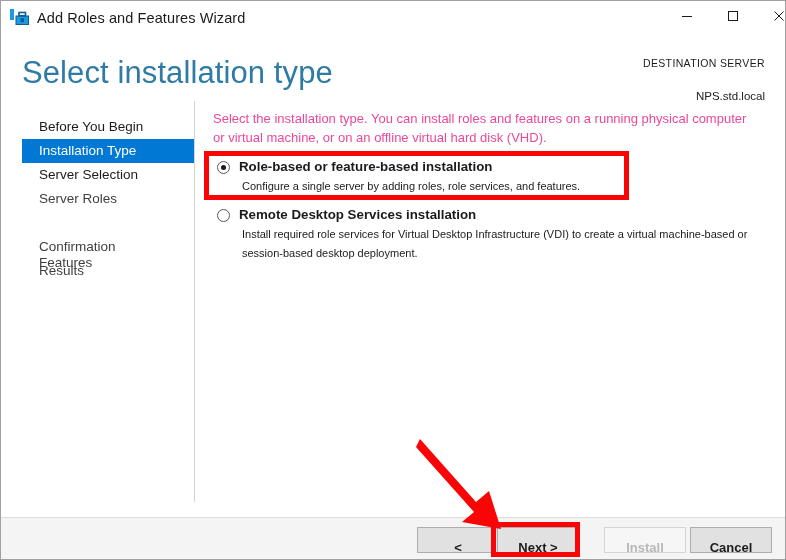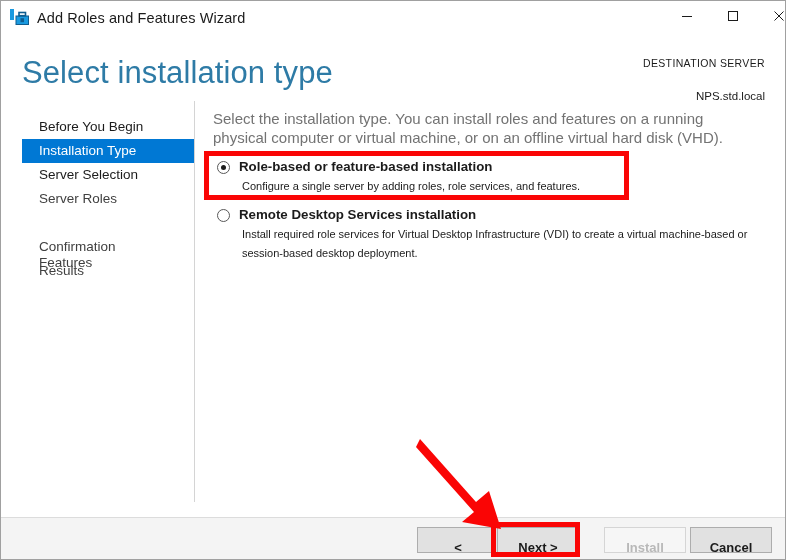--- a/index.html
+++ b/index.html
@@ -124,23 +124,23 @@
   .nav-item.disabled {
     color: #404040;
   }
 
   
   #content { position: absolute; left: 0; top: 0; }
   #intro {
     position: absolute;
     left: 212px; top: 108px;
     width: 548px;
-    font-size: 15px;
+    font-size: 13px;
     line-height: 19px;
-    color: #737373;
+    color: #ec4899;
   }
 
   .option-block { position: absolute; }
   .radio {
     position: absolute;
     left: 0; top: 2px;
     width: 13px; height: 13px;
     border-radius: 50%;
     border: 1px solid #585858;
     background: #ffffff;

